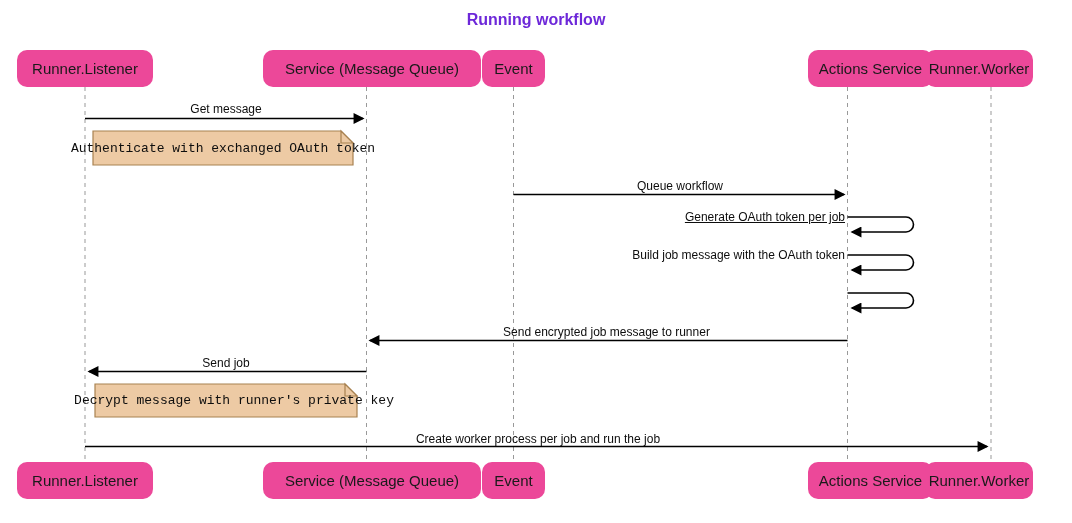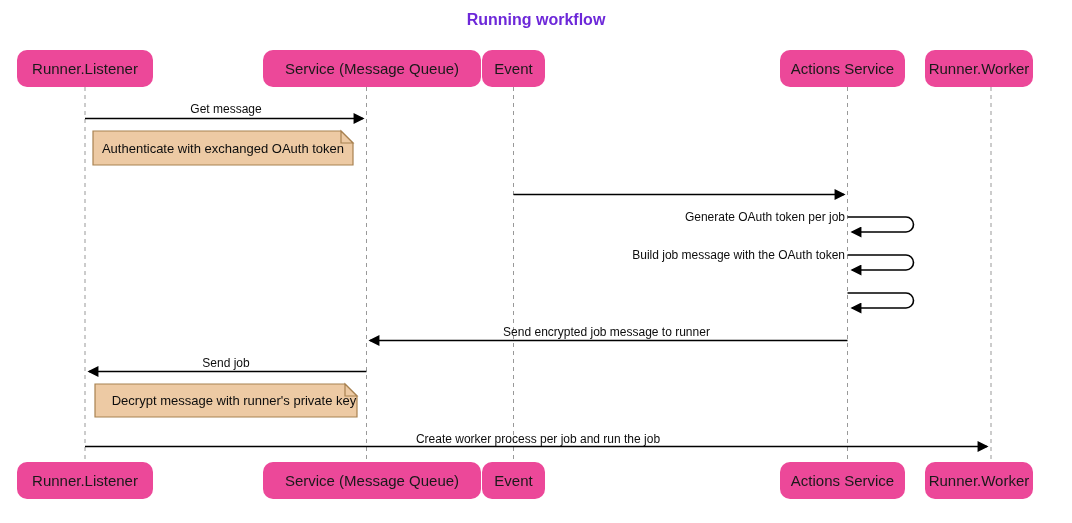--- a/index.html
+++ b/index.html
@@ -15,30 +15,30 @@
   .overlay{position:absolute;left:0;top:0;pointer-events:none;}
   .actor{
     position:absolute;height:37px;background:#ec4899;border-radius:10px;
     display:flex;align-items:center;justify-content:center;
     font-size:15px;color:#1a1a1a;white-space:nowrap;
   }
   .row-top{top:50px;} .row-bottom{top:462px;}
   .p1{left:17px;width:136px;}
   .p2{left:263px;width:218px;}
   .p3{left:482px;width:63px;}
-  .p4{left:780px;width:125px;}
+  .p4{left:808px;width:125px;}
   .p5{left:925px;width:108px;}
   .msg{
     position:absolute;font-size:12px;line-height:15px;color:#0d0d0d;
     white-space:nowrap;text-align:center;
   }
   .msg.right{text-align:right;}
   .note-text{
     position:absolute;display:flex;align-items:center;justify-content:center;
-    font-size:13px;color:#0d0d0d;white-space:nowrap;
+    font-size:13px;color:#0d0d0d;white-space:nowrap;font-family:Liberation Mono, monospace;
   }
   .n1{left:93px;top:131px;width:260px;height:34px;}
   .n2{left:95px;top:384px;width:262px;height:33px;margin-left:8px;}
 </style>
 </head>
 <body>
 
 <div class="diagram">
 
   <div class="title">Running workflow</div>
@@ -103,21 +103,22 @@
       <span>Event</span>
     </div>
   <div class="actor row-bottom p4">
       <span>Actions Service</span>
     </div>
   <div class="actor row-bottom p5">
       <span>Runner.Worker</span>
     </div>
 
   <div class="msg" style="left:85px;width:282px;top:102px;">Get message</div>
-  <div class="msg right" style="right:227px;top:210px;">Generate OAuth token per job</div>
+  <div class="msg" style="left:513px;width:334px;top:179px;">Queue workflow</div>
+  <div class="msg right" style="right:227px;top:210px;text-decoration:underline;">Generate OAuth token per job</div>
   <div class="msg right" style="right:227px;top:248px;">Build job message with the OAuth token</div>
   <div class="msg" style="left:366px;width:481px;top:325px;">Send encrypted job message to runner</div>
   <div class="msg" style="left:85px;width:282px;top:356px;">Send job</div>
   <div class="msg" style="left:85px;width:906px;top:432px;">Create worker process per job and run the job</div>
 
   <div class="note-text n1">Authenticate with exchanged OAuth token</div>
   <div class="note-text n2">Decrypt message with runner's private key</div>
 
 </div>
 

